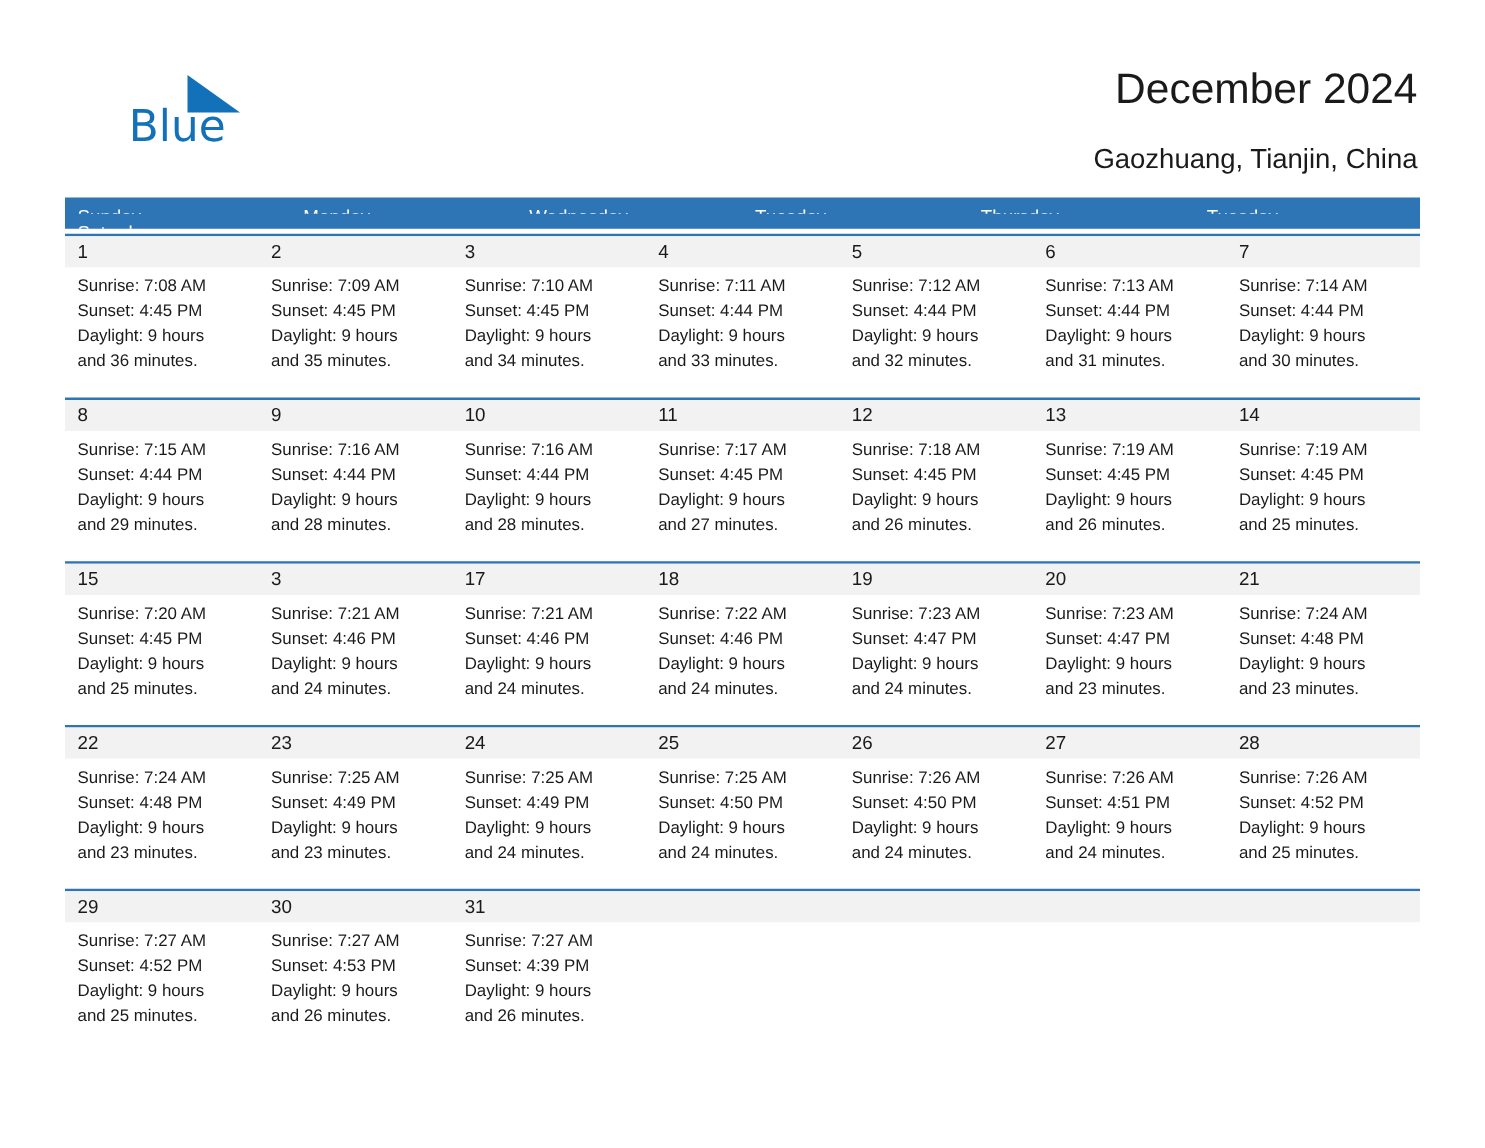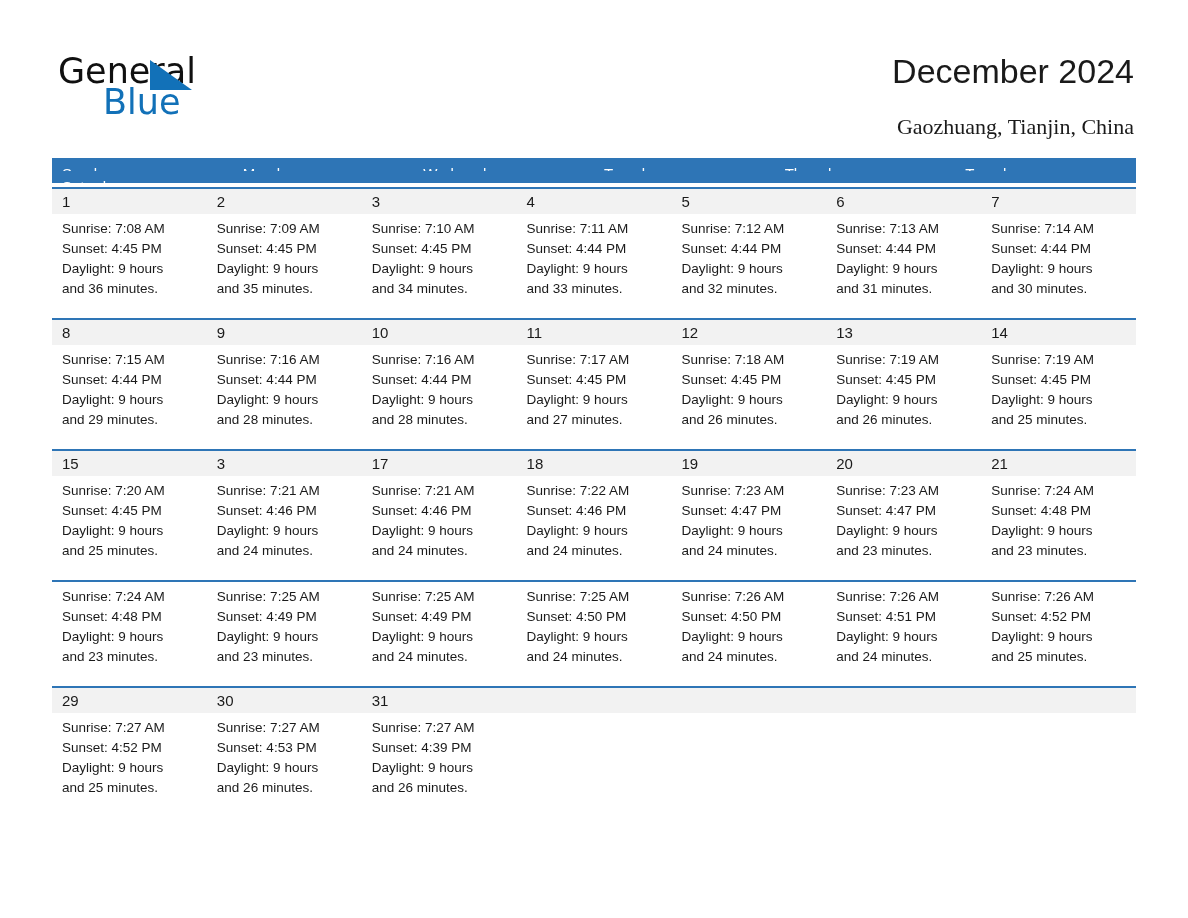--- a/index.html
+++ b/index.html
@@ -80,21 +80,20 @@
   .subtitle {
     position: absolute;
     right: 54px;
     top: 114px;
     font-size: 22px;
     line-height: 26px;
     color: #1a1a1a;
     text-align: right;
     white-space: nowrap;
     font-weight: 400;
-    font-family: Liberation Serif, serif;
   }
 
   
   .calendar {
     position: absolute;
     left: 52px;
     top: 158px;
     width: 1084px;
   }
   .weekdays {
@@ -156,21 +155,20 @@
     color: transparent;
   }
 </style>
 </head>
 <body>
 
 <div class="page">
 
   <div class="top">
     <div class="logo">
-      <span class="logo-general">General</span>
       <span class="logo-tri"></span>
       <span class="logo-blue">Blue</span>
     </div>
     <div class="title">December 2024</div>
     <div class="subtitle">Gaozhuang, Tianjin, China</div>
   </div>
 
   <div class="calendar">
 
     <div class="weekdays">
@@ -345,20 +343,29 @@
         <div class="cell">
           <div class="ln">Sunrise: 7:24 AM</div>
           <div class="ln">Sunset: 4:48 PM</div>
           <div class="ln">Daylight: 9 hours</div>
           <div class="ln">and 23 minutes.</div>
         </div>
       </div>
     </div>
 
     <div class="week">
+      <div class="daynums">
+        <div class="daynum">22</div>
+        <div class="daynum">23</div>
+        <div class="daynum">24</div>
+        <div class="daynum">25</div>
+        <div class="daynum">26</div>
+        <div class="daynum">27</div>
+        <div class="daynum">28</div>
+      </div>
       <div class="details">
         <div class="cell">
           <div class="ln">Sunrise: 7:24 AM</div>
           <div class="ln">Sunset: 4:48 PM</div>
           <div class="ln">Daylight: 9 hours</div>
           <div class="ln">and 23 minutes.</div>
         </div>
         <div class="cell">
           <div class="ln">Sunrise: 7:25 AM</div>
           <div class="ln">Sunset: 4:49 PM</div>

